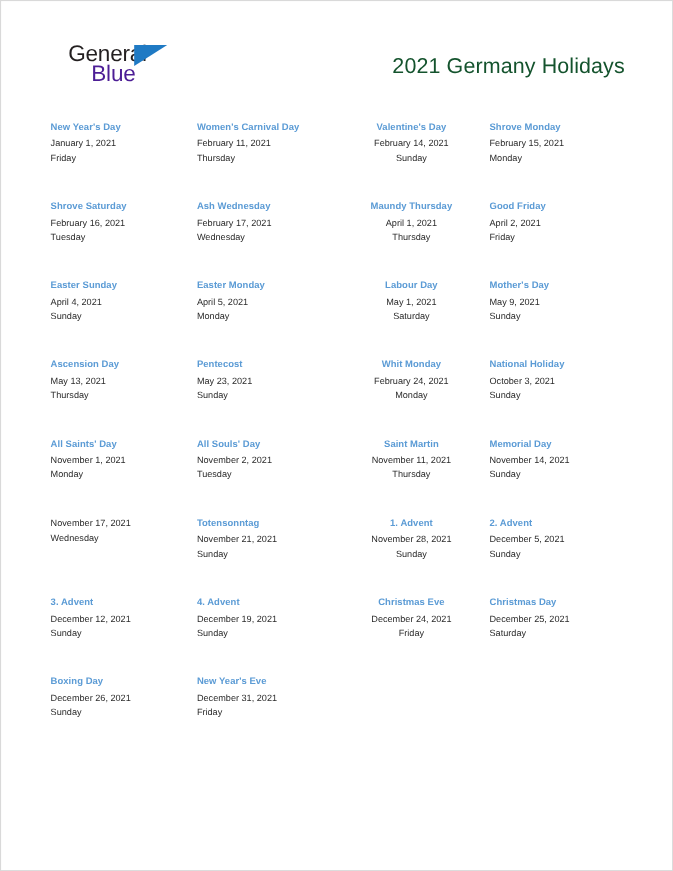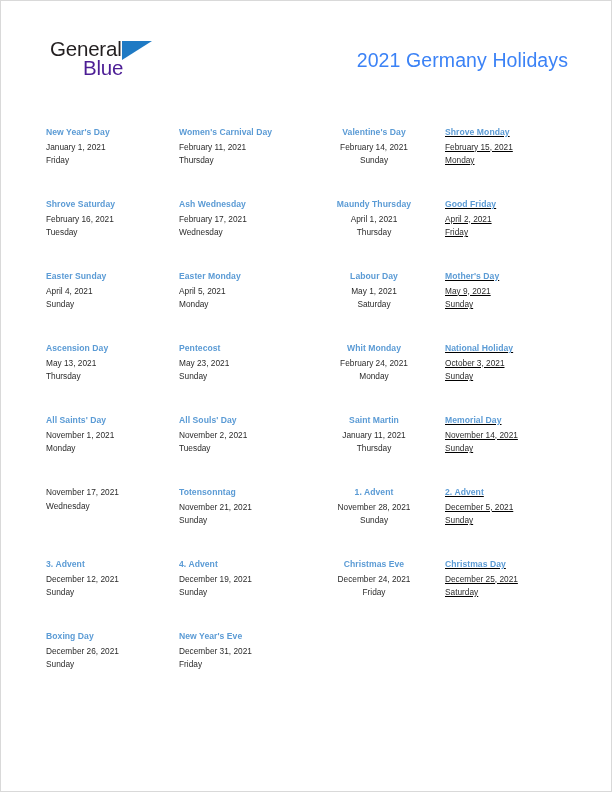--- a/index.html
+++ b/index.html
@@ -33,21 +33,21 @@
 
   .logo {
     position: absolute;
     left: 45px;
     top: 38px;
     width: 150px;
     height: 46px;
   }
   .logo-general {
     position: absolute;
-    left: 4px;
+    left: 16px;
     top: 0;
     font-size: 20.5px;
     letter-spacing: -0.2px;
     color: #231f20;
     font-family: "Liberation Sans", sans-serif;
     line-height: 1;
   }
   .logo-blue {
     position: absolute;
     left: 37px;
@@ -66,49 +66,49 @@
     height: 0;
     border-left: 30px solid #1f7ac4;
     border-bottom: 19px solid transparent;
   }
 
   .page-title {
     position: absolute;
     right: 45px;
     top: 48px;
     font-size: 19.5px;
-    color: #3b82f6;
+    color: #14532d;
     font-family: "Liberation Sans", sans-serif;
     white-space: nowrap;
     letter-spacing: 0.1px;
   }
 
   
   .grid {
     position: absolute;
     left: 45px;
-    top: 125px;
+    top: 108px;
     width: 528px;
   }
 
   .row {
     position: relative;
     width: 528px;
     height: 72px;
   }
 
   .cell {
     position: absolute;
     top: 0;
     width: 124px;
   }
   .cell.c0 { left: 0px; }
   .cell.c1 { left: 133px; }
   .cell.c2 { left: 266px; text-align: center; }
-  .cell.c3 { left: 399px; text-decoration: underline; }
+  .cell.c3 { left: 399px; }
 
   .holiday-name {
     font-size: 8.6px;
     font-weight: bold;
     color: #5b9bd5;
     line-height: 13.5px;
     letter-spacing: 0.05px;
     margin: 0 0 1px 0;
     font-family: "Liberation Sans", sans-serif;
   }
@@ -243,21 +243,21 @@
         <div class="holiday-date">November 1, 2021</div>
         <div class="holiday-weekday">Monday</div>
       </div>
       <div class="cell c1">
         <div class="holiday-name">All Souls' Day</div>
         <div class="holiday-date">November 2, 2021</div>
         <div class="holiday-weekday">Tuesday</div>
       </div>
       <div class="cell c2">
         <div class="holiday-name">Saint Martin</div>
-        <div class="holiday-date">January 11, 2021</div>
+        <div class="holiday-date">November 11, 2021</div>
         <div class="holiday-weekday">Thursday</div>
       </div>
       <div class="cell c3">
         <div class="holiday-name">Memorial Day</div>
         <div class="holiday-date">November 14, 2021</div>
         <div class="holiday-weekday">Sunday</div>
       </div>
     </div>
 
     <div class="row">

